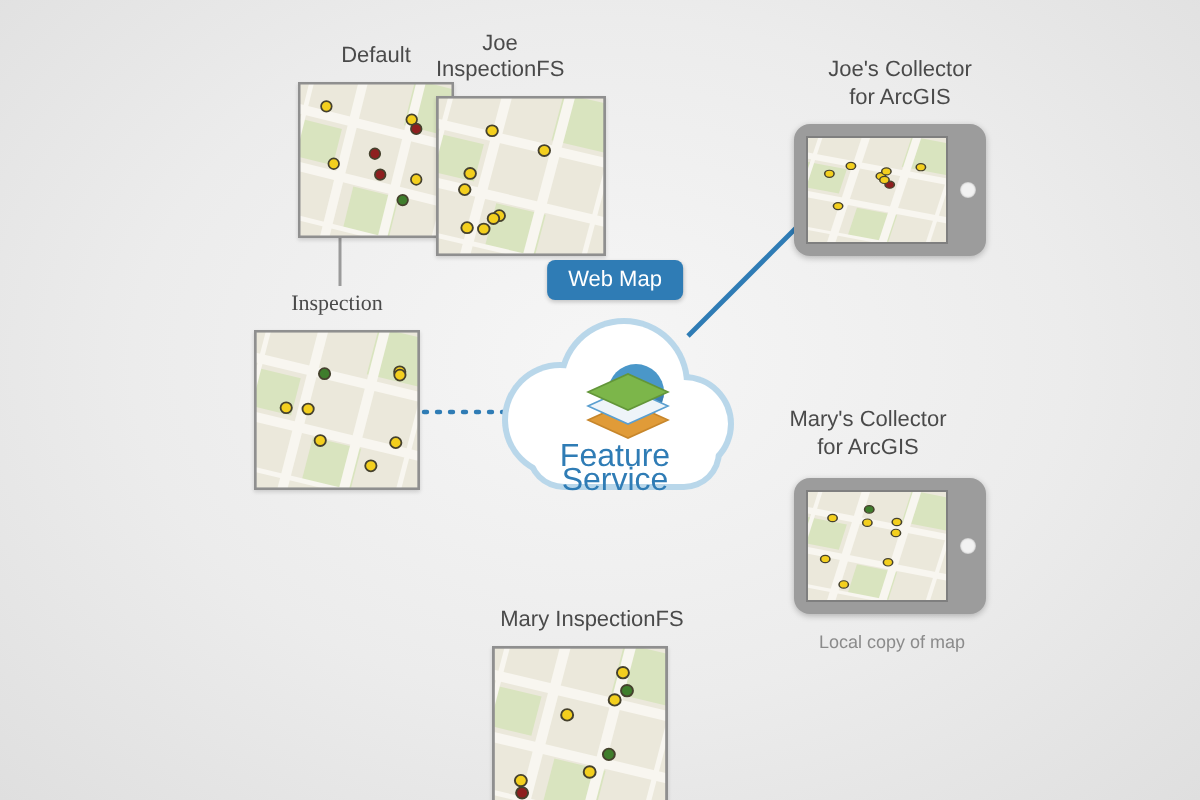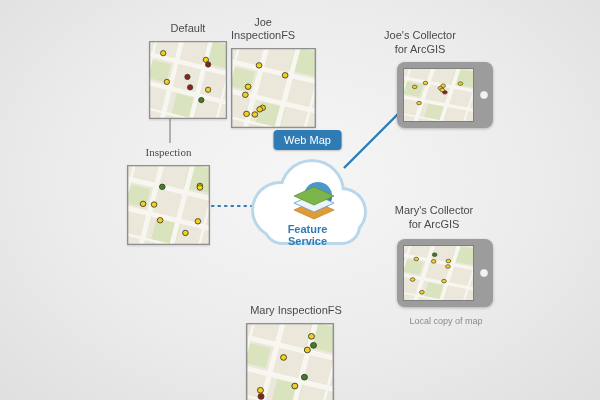--- a/index.html
+++ b/index.html
@@ -17,21 +17,21 @@
   .tablet-camera{position:absolute;right:5px;top:50%;width:8px;height:8px;margin-top:-4px;
     border-radius:50%;background:#f2f2f2;box-shadow:inset 0 0 1px rgba(0,0,0,0.4);}
   .collector-label{position:absolute;text-align:center;font-size:11px;color:#4a4a4a;line-height:14px;}
   .caption{position:absolute;text-align:center;font-size:9px;color:#8b8b8b;}
   .cloud-wrap{position:absolute;left:240px;top:130px;width:135px;height:140px;}
   .web-map-badge{position:absolute;left:50%;top:0;transform:translateX(-50%);
     background:#2f7cb5;color:#ffffff;font-size:11px;font-weight:normal;
     padding:4px 11px;border-radius:4px;box-shadow:0 1px 2px rgba(0,0,0,0.2);white-space:nowrap;}
   .cloud-svg{position:absolute;left:0;top:18px;width:135px;height:113px;}
   .fs-label{position:absolute;left:0;right:0;top:93px;text-align:center;
-    font-size:11px;font-weight:bold;color:#2f7cb5;line-height:12px;}
+    font-size:16px;font-weight:normal;color:#2f7cb5;line-height:12px;}
   .fs-label span{display:block;}
 </style>
 </head>
 <body>
 
 <div class="canvas">
 
   <svg class="connectors">
     <line x1="170" y1="118" x2="170" y2="143" stroke="#9a9a9a" stroke-width="1.5"></line>
     <line x1="212" y1="206" x2="254" y2="206" stroke="#2f7cb5" stroke-width="2.2" stroke-dasharray="1.5 5" stroke-linecap="round"></line>
@@ -63,21 +63,21 @@
           <circle cx="49.3" cy="46.0" r="3.4" fill="#8e1f1f" stroke="#45412d" stroke-width="1.1"></circle>
           <circle cx="18.2" cy="15.6" r="3.4" fill="#f3cf1e" stroke="#45412d" stroke-width="1.1"></circle>
           <circle cx="67.1" cy="75.7" r="3.4" fill="#3f7d2c" stroke="#45412d" stroke-width="1.1"></circle>
           <circle cx="75.8" cy="30.1" r="3.4" fill="#8e1f1f" stroke="#45412d" stroke-width="1.1"></circle>
           <circle cx="75.8" cy="62.5" r="3.4" fill="#f3cf1e" stroke="#45412d" stroke-width="1.1"></circle>
           <circle cx="22.9" cy="52.4" r="3.4" fill="#f3cf1e" stroke="#45412d" stroke-width="1.1"></circle>
     <rect x="0.8" y="0.8" width="98.4" height="98.4" fill="none" stroke="#8f8f8f" stroke-width="1.6"></rect>
   </svg></div>
   </div>
 
-  <div class="node" style="left:231px;top:16px;width:64px;">
+  <div class="node" style="left:218px;top:16px;width:64px;">
     <div class="node-label">Joe InspectionFS</div>
     <div class="map-thumb map-fill" style="width:85px;height:80px;"><svg viewBox="0 0 100 100" width="100%" height="100%" preserveAspectRatio="none">
     <rect width="100" height="100" fill="#ebe8db"></rect>
     <g transform="rotate(14 50 50)">
       <rect x="-10" y="36" width="34" height="24" fill="#d9e4bf"></rect>
       <rect x="62" y="-6" width="34" height="30" fill="#d9e4bf"></rect>
       <rect x="40" y="70" width="30" height="28" fill="#d9e4bf"></rect>
       <g stroke="#f8f6f0" stroke-width="6">
         <line x1="30" y1="-25" x2="30" y2="125"></line>
         <line x1="66" y1="-25" x2="66" y2="125"></line>
@@ -159,21 +159,21 @@
           <circle cx="76.7" cy="26.6" r="3.4" fill="#3f7d2c" stroke="#45412d" stroke-width="1.1"></circle>
           <circle cx="55.5" cy="75.0" r="3.4" fill="#f3cf1e" stroke="#45412d" stroke-width="1.1"></circle>
           <circle cx="42.7" cy="41.0" r="3.4" fill="#f3cf1e" stroke="#45412d" stroke-width="1.1"></circle>
           <circle cx="69.7" cy="32.1" r="3.4" fill="#f3cf1e" stroke="#45412d" stroke-width="1.1"></circle>
           <circle cx="16.4" cy="80.1" r="3.4" fill="#f3cf1e" stroke="#45412d" stroke-width="1.1"></circle>
           <circle cx="66.4" cy="64.5" r="3.4" fill="#3f7d2c" stroke="#45412d" stroke-width="1.1"></circle>
     <rect x="0.8" y="0.8" width="98.4" height="98.4" fill="none" stroke="#8f8f8f" stroke-width="1.6"></rect>
   </svg></div>
   </div>
 
-  <div class="collector-label" style="left:366px;top:28px;width:108px;">
+  <div class="collector-label" style="left:396px;top:28px;width:108px;">
     <span>Joe's Collector</span><br>
     <span>for ArcGIS</span>
   </div>
   <div class="tablet" style="left:397px;top:62px;width:96px;height:66px;">
     <div class="tablet-screen map-fill"><svg viewBox="0 0 100 100" width="100%" height="100%" preserveAspectRatio="none">
     <rect width="100" height="100" fill="#ebe8db"></rect>
     <g transform="rotate(14 50 50)">
       <rect x="-10" y="36" width="34" height="24" fill="#d9e4bf"></rect>
       <rect x="62" y="-6" width="34" height="30" fill="#d9e4bf"></rect>
       <rect x="40" y="70" width="30" height="28" fill="#d9e4bf"></rect>

